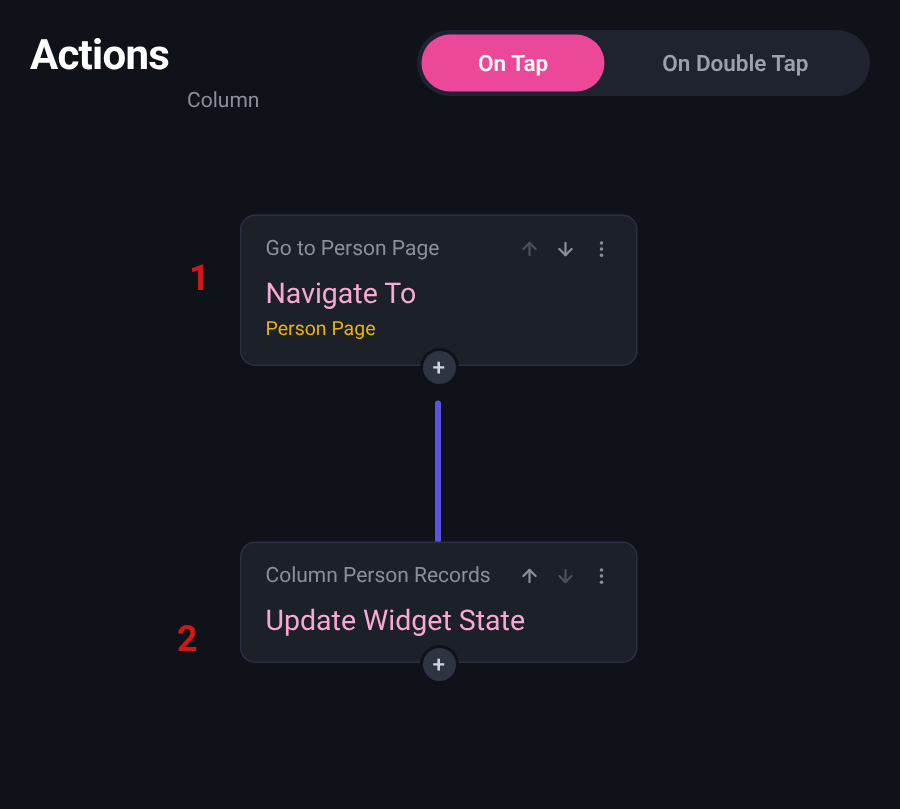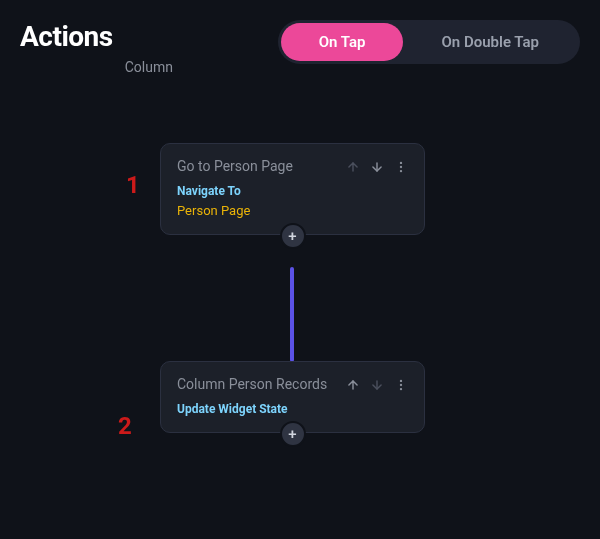--- a/index.html
+++ b/index.html
@@ -75,44 +75,44 @@
     .node-1 {
       top: 58px;
       left: 160px;
     }
     .node-2 {
       top: 276px;
       left: 160px;
     }
     .node-header {
       display: flex;
-      align-items: flex-end;
+      align-items: center;
       justify-content: space-between;
       margin-bottom: 10px;
     }
     .node-label {
       font-size: 14px;
       color: #8a8f9a;
     }
     .node-controls {
       display: flex;
       align-items: center;
       gap: 10px;
     }
     .node-controls .ctl {
       color: #8a8f9a;
       cursor: pointer;
     }
     .ctl.disabled {
       color: #4a4f5c;
     }
     .node-title {
-      font-size: 12px;
-      font-weight: 700;
-      color: #7dd3fc;
+      font-size: 19px;
+      font-weight: 400;
+      color: #f9a8d4;
     }
     .node-target {
       font-size: 13px;
       color: #eab308;
       margin-top: 5px;
     }
     .add-circle {
       position: absolute;
       width: 26px;
       height: 26px;

